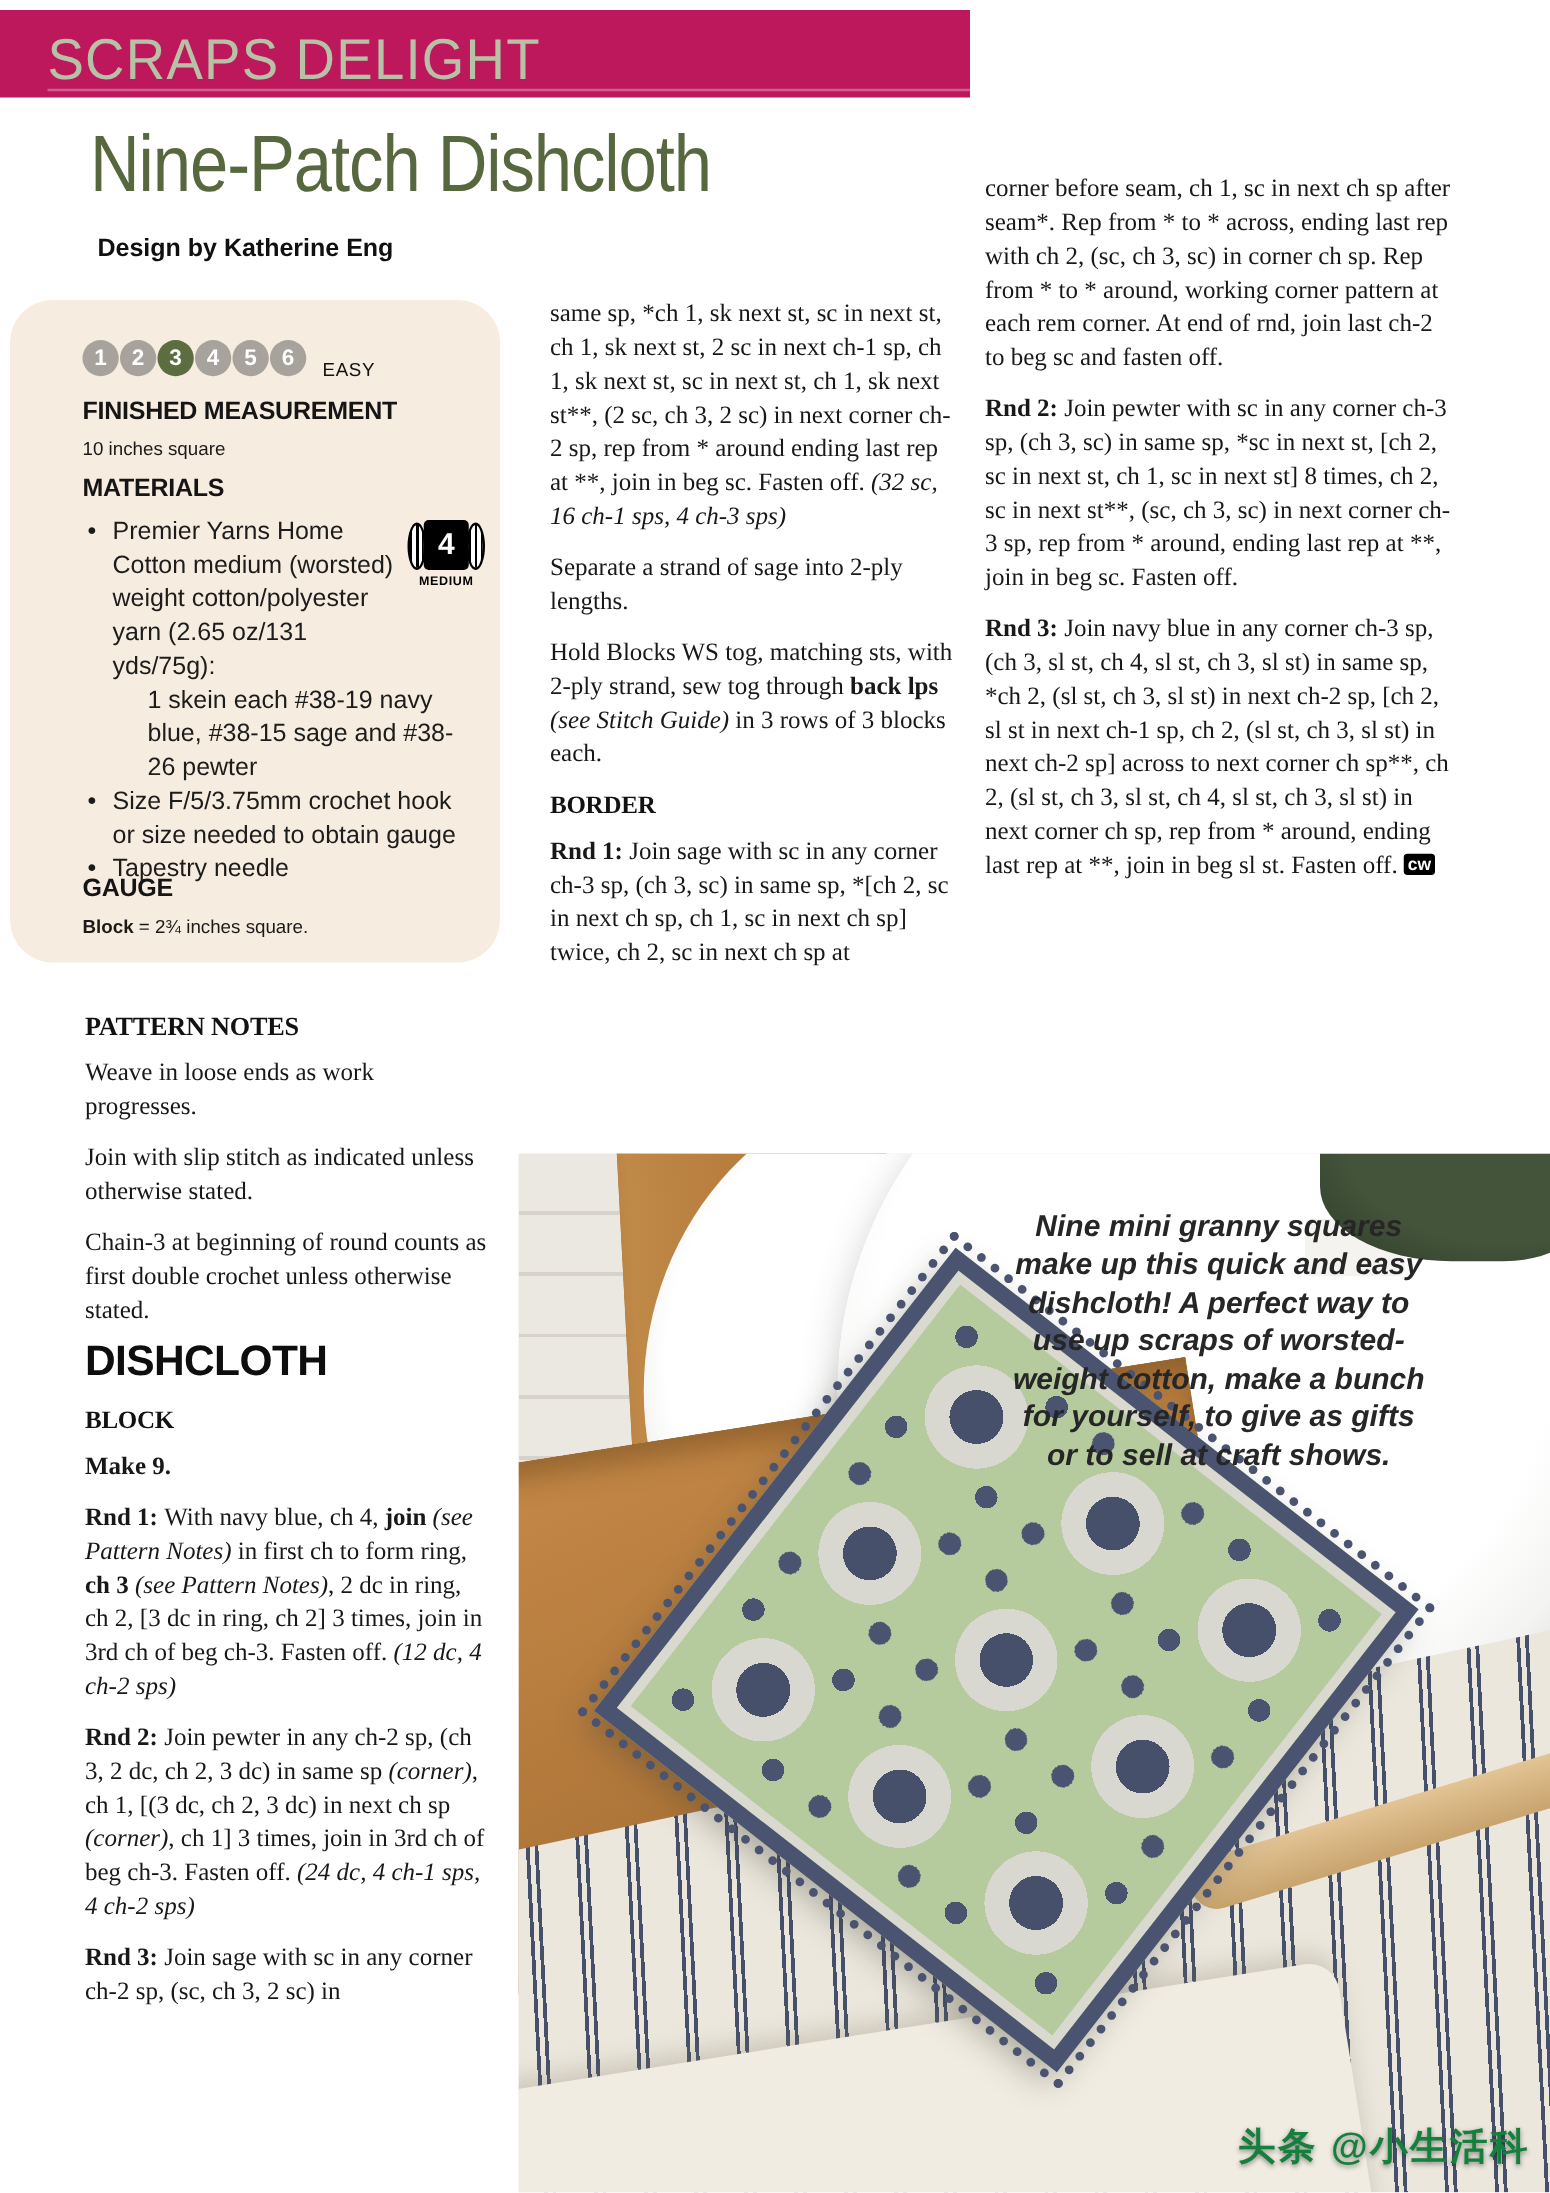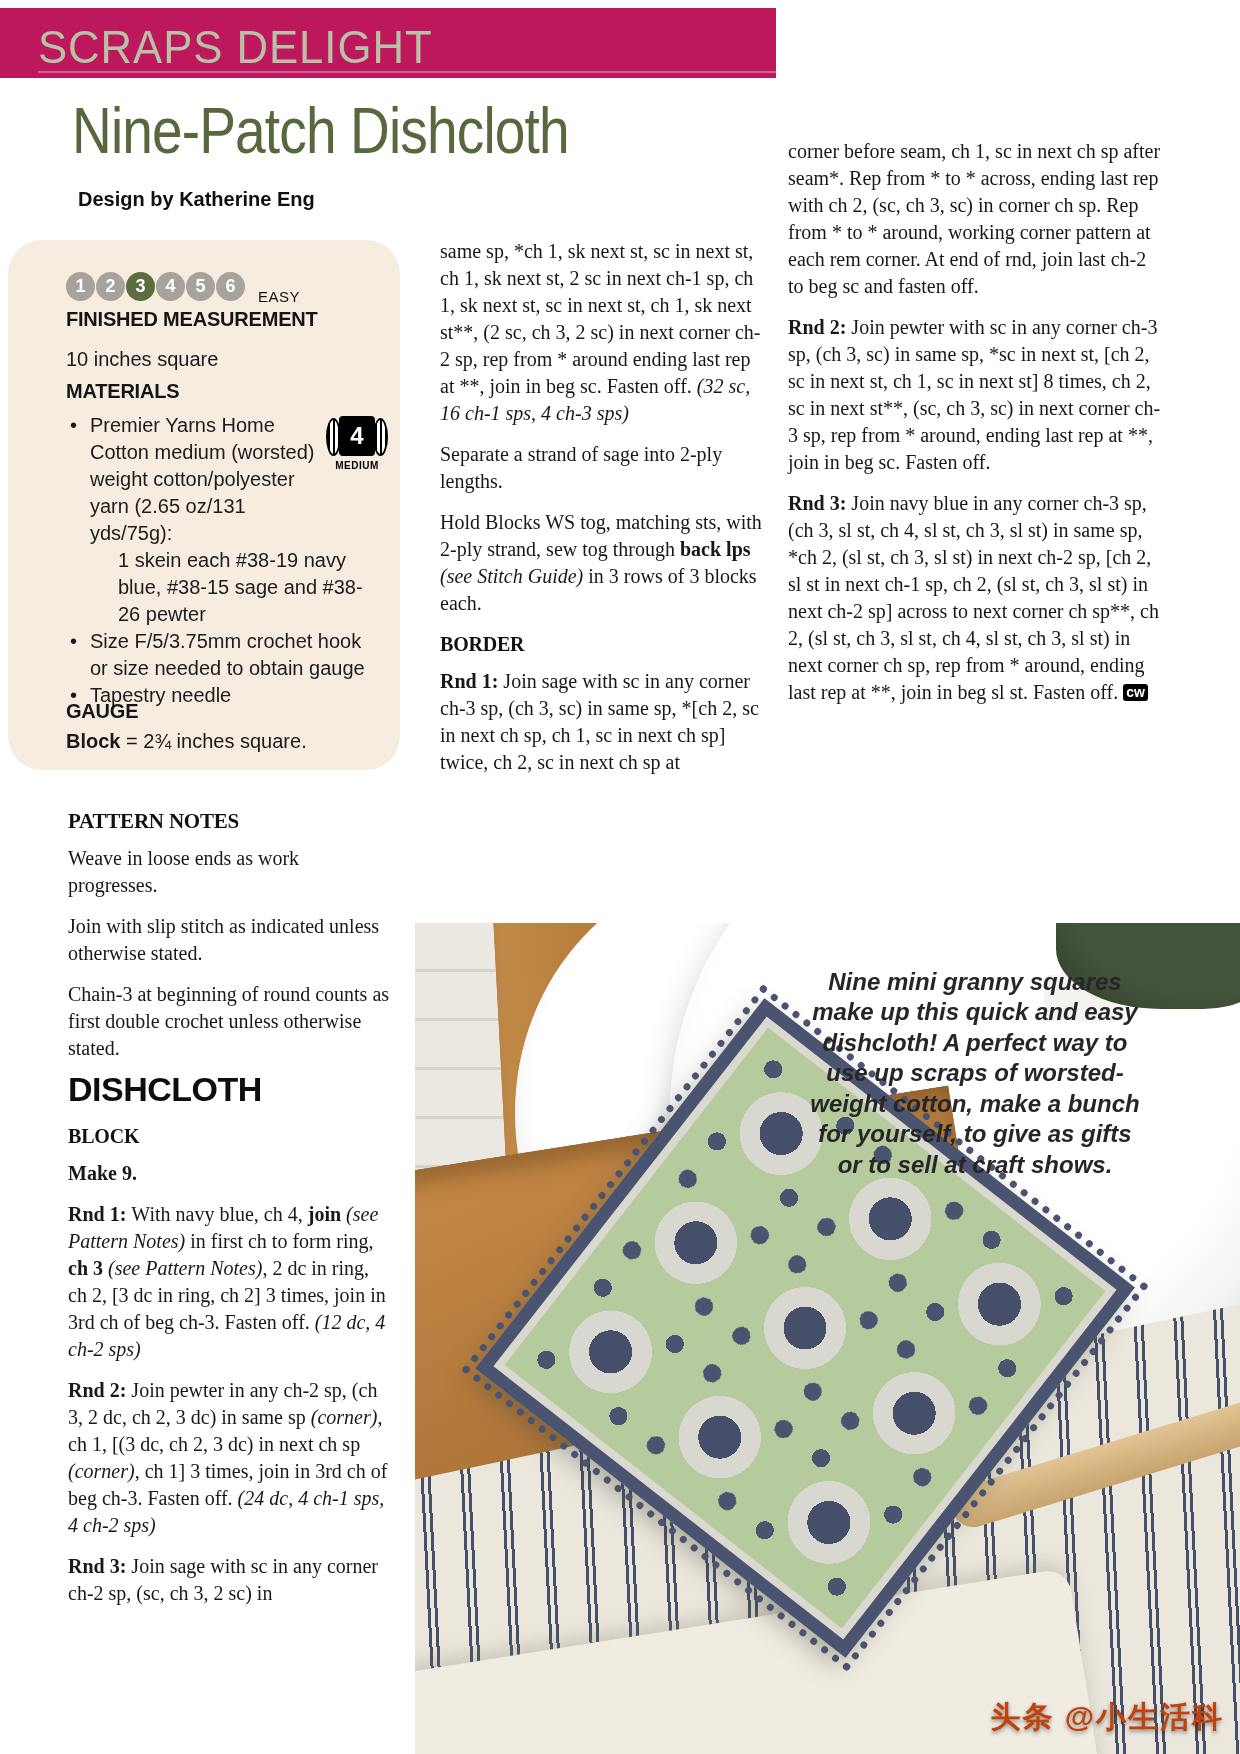--- a/index.html
+++ b/index.html
@@ -21,21 +21,21 @@
 
   
   .info-box { position:absolute; left:8px; top:240px; width:392px; height:530px;
     background:#f6ecdf; border-radius:34px; }
   .skill-row { position:absolute; left:58px; top:28px; display:flex; align-items:center; }
   .skill-circle { width:29px; height:29px; border-radius:50%; background:#a7a39c; color:#ffffff;
     font-size:18px; font-weight:bold; display:flex; align-items:center; justify-content:center; margin-right:1px; }
   .skill-circle.active { background:#5c6d40; }
   .skill-label { margin-left:12px; font-size:15px; font-weight:normal; letter-spacing:.5px; color:#111;margin-top:20px; }
   .ib-h { position:absolute; left:58px; font-size:20px; font-weight:bold; color:#151515; letter-spacing:-.2px; }
-  .ib-t { position:absolute; left:58px; font-size:20px; color:#1a1a1a; line-height:27px; }
+  .ib-t { position:absolute; left:58px; font-size:15px; color:#1a1a1a; line-height:27px; }
   .mat-list { position:absolute; left:58px; top:172px; width:300px; font-size:20px; line-height:27px; }
   .mat-item { position:relative; padding-left:24px; }
   .mat-item::before { content:"\2022"; position:absolute; left:4px; top:0; font-size:20px; color:#1a1a1a; }
   .mat-sub { padding-left:52px; }
   .w235 { width:262px; }
   
   .yarn-icon { position:absolute; right:10px; top:176px; width:66px; text-align:center; }
   .yarn-skein { position:relative; width:62px; height:42px; margin:0 auto; }
   .yarn-wing { position:absolute; top:2px; width:15px; height:38px; border-radius:50%;
     background:repeating-linear-gradient(90deg,#000 0 2px,#fff 2px 5px); border:2px solid #000; }
@@ -95,21 +95,21 @@
   .block { border-radius:8px;
     background:
       radial-gradient(circle at 14% 14%, #4a5470 0 9px, rgba(0,0,0,0) 9px),
       radial-gradient(circle at 86% 14%, #4a5470 0 9px, rgba(0,0,0,0) 9px),
       radial-gradient(circle at 14% 86%, #4a5470 0 9px, rgba(0,0,0,0) 9px),
       radial-gradient(circle at 86% 86%, #4a5470 0 9px, rgba(0,0,0,0) 9px),
       radial-gradient(circle at 50% 50%, #46506b 0 24%, #d9d8d0 24% 46%, #b5cb9e 46%); }
   .caption { position:absolute; left:392px; top:44px; width:336px; text-align:center;
     font-family:"Liberation Sans", sans-serif; font-style:italic; font-weight:bold;
     font-size:24px; line-height:1.27; color:#262626; }
-  .watermark { position:absolute; right:16px; bottom:16px; font-weight:bold; font-size:30px; color:#c2410c;
+  .watermark { position:absolute; right:16px; bottom:16px; font-weight:bold; font-size:30px; color:#15803d;
     text-shadow:0 2px 4px rgba(0,0,0,.45); letter-spacing:2px; }
 </style>
 </head>
 <body>
 
 <div class="page">
 
   <div class="kicker-bar">
     <div class="kicker">SCRAPS DELIGHT</div>
   </div>
@@ -119,21 +119,21 @@
   <div class="info-box">
     <div class="skill-row">
       <span class="skill-circle">1</span>
       <span class="skill-circle">2</span>
       <span class="skill-circle active">3</span>
       <span class="skill-circle">4</span>
       <span class="skill-circle">5</span>
       <span class="skill-circle">6</span>
       <span class="skill-label">EASY</span>
     </div>
-    <div class="ib-h" style="top:68px">FINISHED MEASUREMENT</div>
+    <div class="ib-h" style="top:78px">FINISHED MEASUREMENT</div>
     <div class="ib-t" style="top:106px">10 inches square</div>
     <div class="ib-h" style="top:140px">MATERIALS</div>
 
     <div class="mat-list">
       <div class="mat-item w235">Premier Yarns Home Cotton medium (worsted) weight cotton/polyester yarn (2.65 oz/131 yds/75g):</div>
       <div class="mat-sub">1 skein each #38-19 navy blue, #38-15 sage and #38-26 pewter</div>
       <div class="mat-item">Size F/5/3.75mm crochet hook or size needed to obtain gauge</div>
       <div class="mat-item">Tapestry needle</div>
     </div>
 

